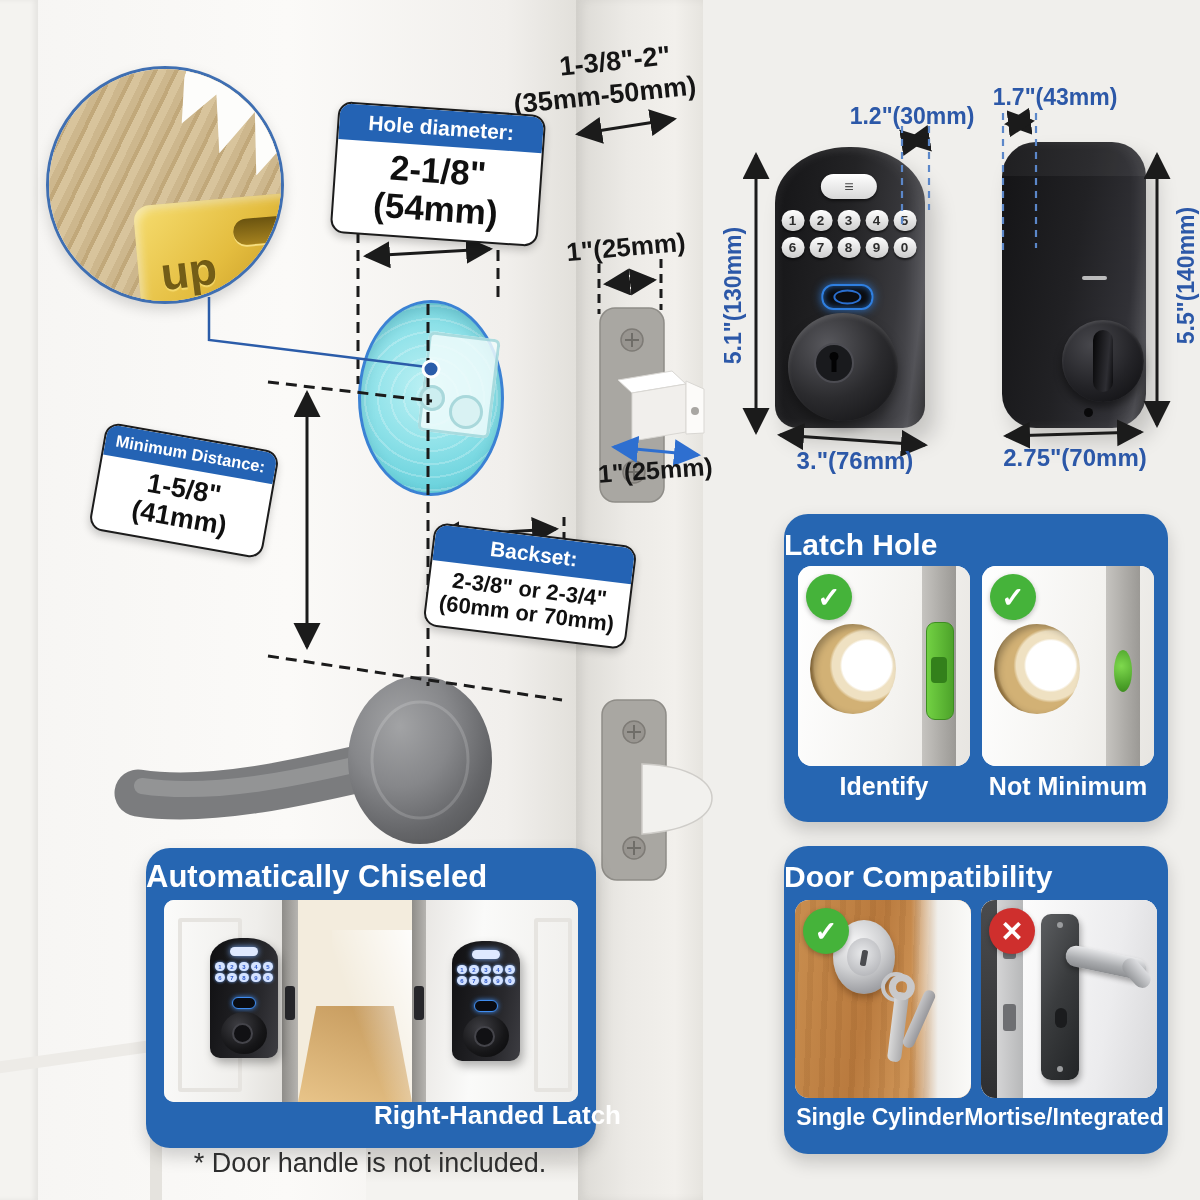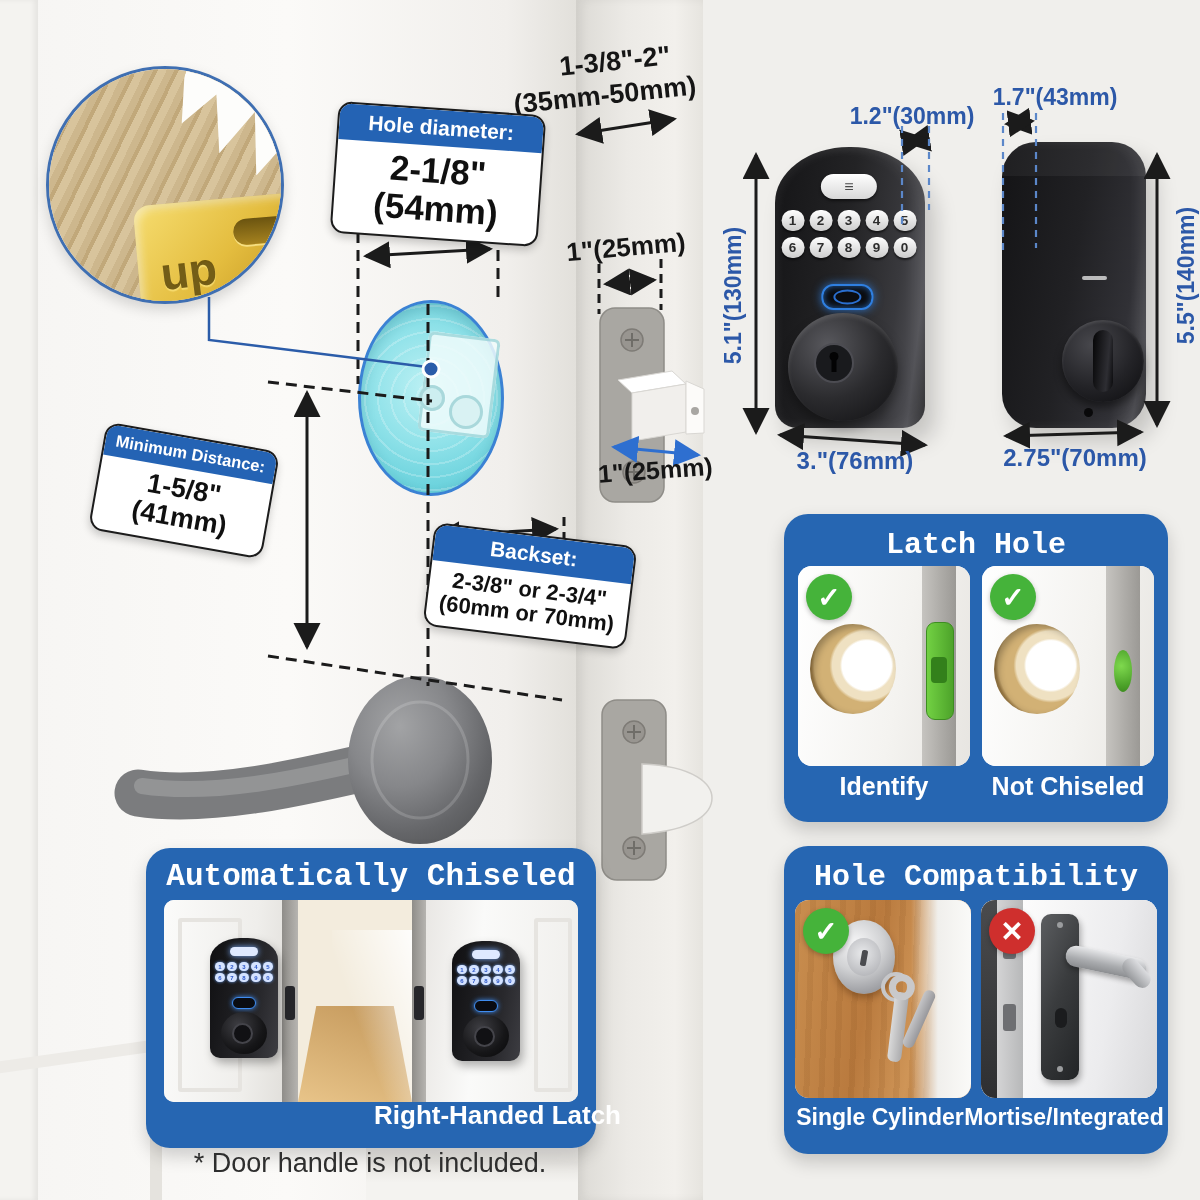--- a/index.html
+++ b/index.html
@@ -107,21 +107,21 @@
   .thumb{position:absolute;left:60px;top:178px;width:82px;height:82px;border-radius:50%;
     background:radial-gradient(circle at 36% 30%,#47474c,#232327 55%,#0b0b0d 100%);
     box-shadow:0 6px 9px rgba(0,0,0,0.45), inset 0 2px 3px rgba(255,255,255,0.12);}
   .thumb b{position:absolute;left:50%;top:50%;transform:translate(-50%,-50%);width:20px;height:62px;
     border-radius:10px;background:linear-gradient(95deg,#050506,#2e2e33 70%,#0a0a0c);}
   .lb-hole{position:absolute;left:82px;top:266px;width:9px;height:9px;border-radius:50%;background:#09090a;}
 
   
   .panel{position:absolute;z-index:5;background:#2666b2;border-radius:24px;
     box-shadow:0 8px 18px rgba(0,0,0,0.18);}
-  .panel .ttl{position:absolute;left:0;right:0;text-align:center;color:#fff;font-weight:bold;font-family:Liberation Mono, monospace;}
+  .panel .ttl{position:absolute;left:0;right:0;color:#fff;font-weight:bold;}
   .card{position:absolute;background:#fff;border-radius:14px;overflow:hidden;}
   .plab{position:absolute;z-index:2;text-align:center;color:#fff;font-weight:bold;white-space:nowrap;}
   .badge{position:absolute;left:8px;top:8px;width:46px;height:46px;border-radius:50%;z-index:3;
     display:flex;align-items:center;justify-content:center;color:#fff;font-size:28px;font-weight:900;
     box-shadow:0 2px 5px rgba(0,0,0,0.25);}
   .badge.ok{background:#45b33a;}
   .badge.no{background:#cf2f2d;}
 
   
   .lh-face{position:absolute;inset:0;background:linear-gradient(100deg,#ffffff 0%,#f4f3f0 58%,#e7e5e1 100%);}
@@ -410,25 +410,25 @@
     <div class="card" style="left:198px;top:52px;width:172px;height:200px;">
       <div class="lh-face"></div>
       <div class="lh-hole"></div>
       <div class="lh-edge"></div>
       <div class="latch-nc"></div>
       <div class="badge ok">
           <span>✓</span>
         </div>
     </div>
     <div class="plab" style="left:14px;top:258px;width:172px;font-size:25px;">Identify</div>
-    <div class="plab" style="left:198px;top:258px;width:172px;font-size:25px;">Not Chiseled</div>
+    <div class="plab" style="left:198px;top:258px;width:172px;font-size:25px;">Not Minimum</div>
   </div>
 
   <div class="panel" style="left:784px;top:846px;width:384px;height:308px;">
-    <div class="ttl" style="top:14px;font-size:30px;">Hole Compatibility</div>
+    <div class="ttl" style="top:14px;font-size:30px;">Door Compatibility</div>
     <div class="card" style="left:11px;top:54px;width:176px;height:198px;">
       <div class="cc1-wood"></div>
       <div class="cc1-white"></div>
       <div class="cc1-cyl">
           <i></i>
           <b></b>
         </div>
       <div class="cc1-ring"></div>
       <div class="cc1-k1"></div>
       <div class="cc1-k2"></div>

